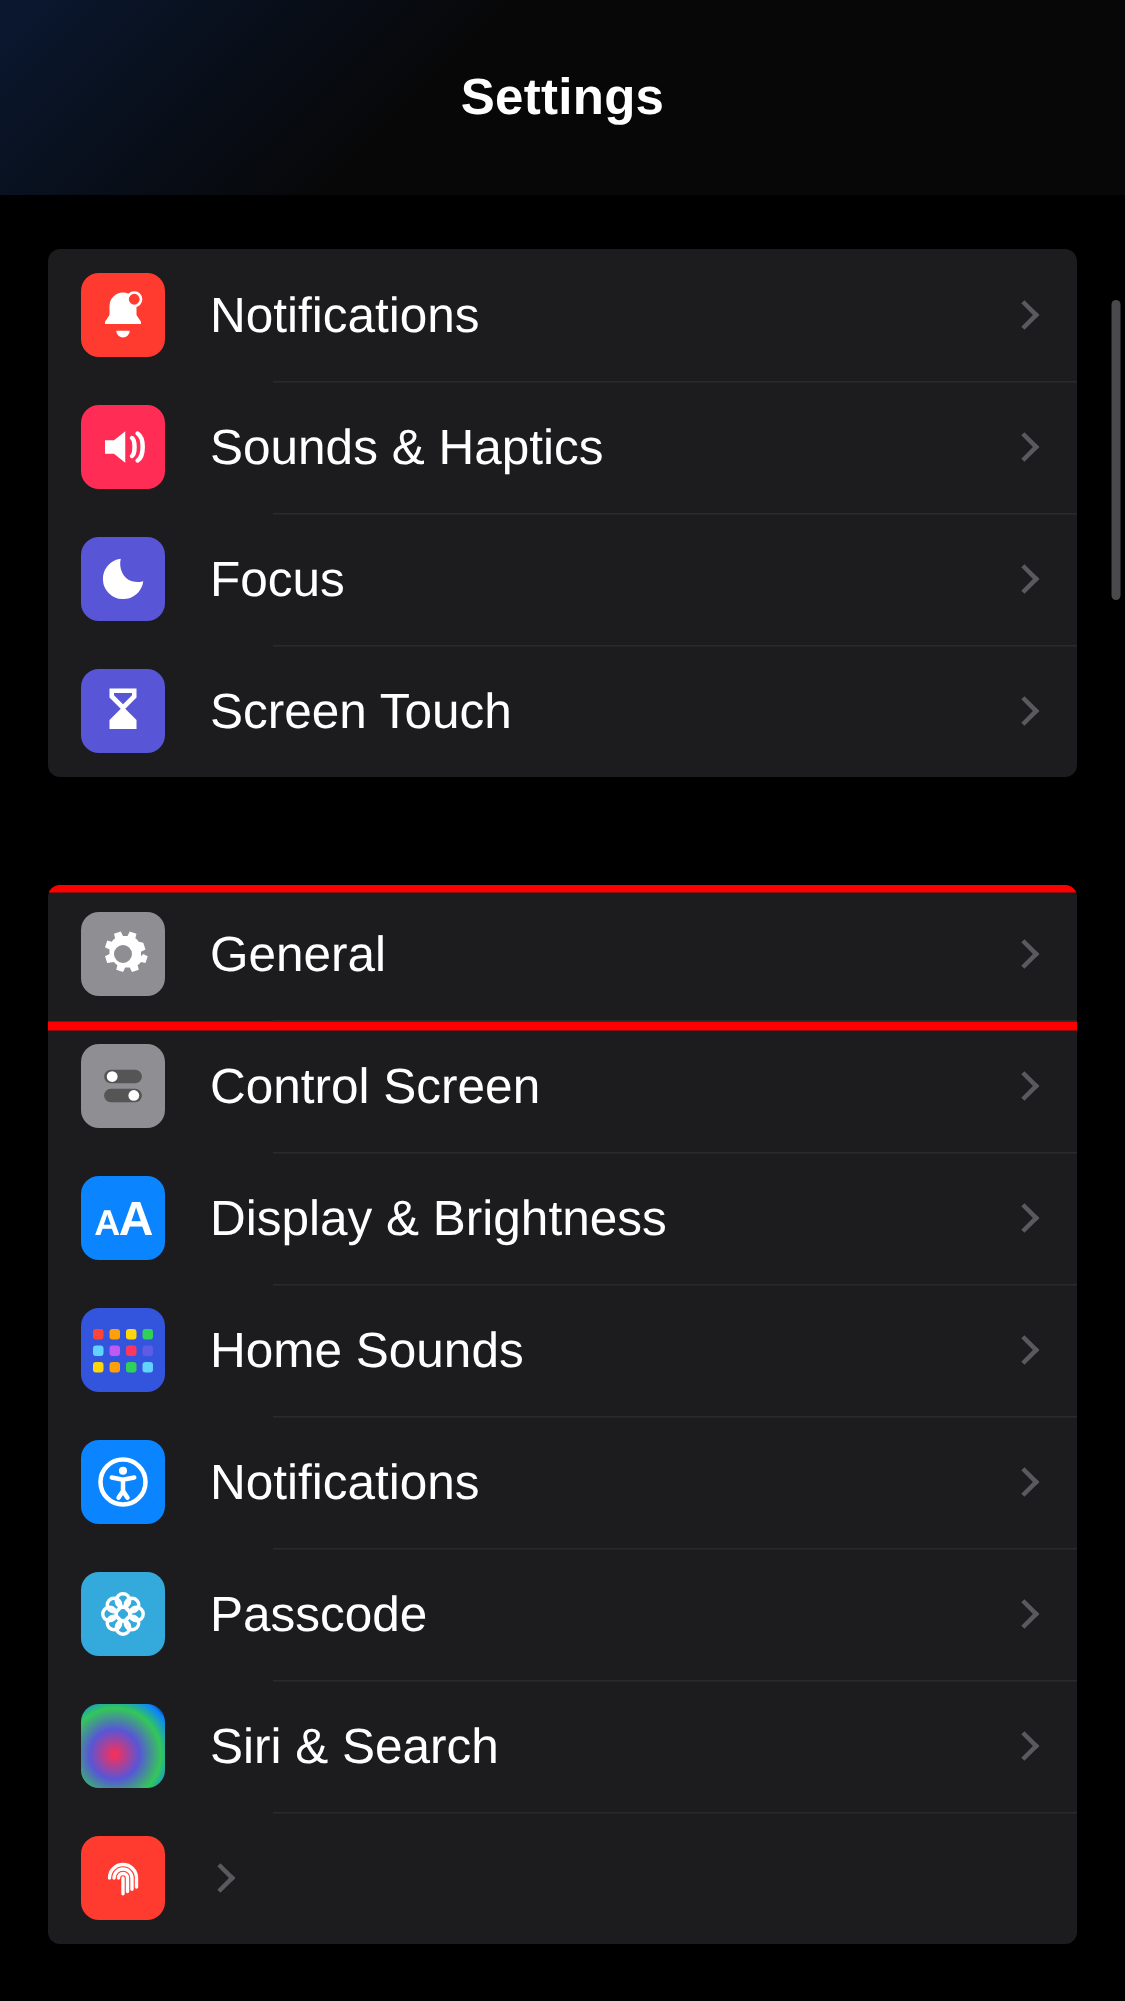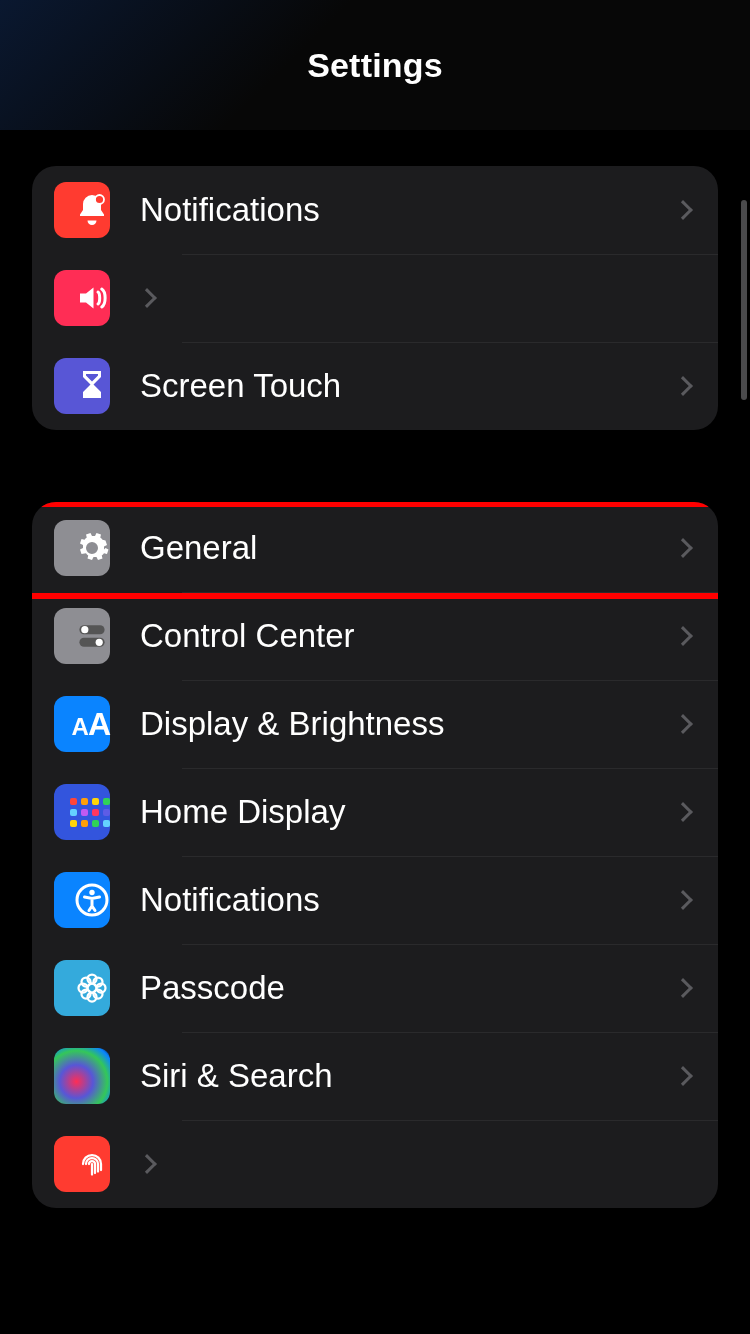--- a/index.html
+++ b/index.html
@@ -21,21 +21,21 @@
   }
   .header-title {
     color: #fff;
     font-size: 34px;
     font-weight: 600;
     letter-spacing: 0.2px;
   }
   .group {
     margin: 36px 32px 0 32px;
     background: #1c1c1e;
-    border-radius: 24px;
+    border-radius: 8px;
     overflow: hidden;
     position: relative;
   }
   .group2 { margin-top: 72px; padding-top: 2px; }
   .row {
     display: flex;
     align-items: center;
     padding: 16px 22px;
     position: relative;
     min-height: 88px;
@@ -49,21 +49,21 @@
     height: 1px;
     background: #2a2a2c;
   }
   .icon-box {
     width: 56px;
     height: 56px;
     border-radius: 12px;
     margin-right: 30px;
     display: flex;
     align-items: center;
-    justify-content: flex-end;
+    justify-content: center;
     flex-shrink: 0;
   }
   .label {
     color: #fff;
     font-size: 33px;
     font-weight: 400;
     flex: 1;
   }
   .chevron {
     width: 14px;
@@ -117,23 +117,33 @@
     <div class="chevron"></div>
   </div>
 
   <div class="row">
     <div class="icon-box" style="background:#ff2d55">
       <svg viewBox="0 0 24 24" fill="#fff">
           <path d="M4 9v6h4l5 4V5L8 9H4z"></path>
           <path d="M16 8c1.5 1 1.5 7 0 8M18.5 6c3 2 3 10 0 12" stroke="#fff" stroke-width="2" fill="none" stroke-linecap="round"></path>
         </svg>
     </div>
-    <div class="chevron"></div>
-  </div>
-
+    <div class="label">Sounds &amp; Haptics</div>
+    <div class="chevron"></div>
+  </div>
+
+  <div class="row">
+    <div class="icon-box" style="background:#5856d6">
+      <svg viewBox="0 0 24 24" fill="#fff">
+          <path d="M21 13A9 9 0 1 1 11 3c-1 4 1 9 5 10 2 .5 4 .3 5 0z"></path>
+        </svg>
+    </div>
+    <div class="label">Focus</div>
+    <div class="chevron"></div>
+  </div>
 
   <div class="row">
     <div class="icon-box" style="background:#5856d6">
       <svg viewBox="0 0 24 24" fill="#fff">
           <path d="M6 2h12v4l-5 5 5 5v4H6v-4l5-5-5-5V2zm2 3l4 4 4-4V4H8v1z"></path>
         </svg>
     </div>
     <div class="label">Screen Touch</div>
     <div class="chevron"></div>
   </div>
@@ -155,21 +165,21 @@
 
   <div class="row">
     <div class="icon-box" style="background:#8e8e93">
       <svg viewBox="0 0 40 40">
           <rect x="6" y="8" width="28" height="10" rx="5" fill="#555"></rect>
           <circle cx="12" cy="13" r="4" fill="#fff"></circle>
           <rect x="6" y="22" width="28" height="10" rx="5" fill="#555"></rect>
           <circle cx="28" cy="27" r="4" fill="#fff"></circle>
         </svg>
     </div>
-    <div class="label">Control Center</div>
+    <div class="label">Control Screen</div>
     <div class="chevron"></div>
   </div>
 
   <div class="row">
     <div class="icon-box" style="background:#0a84ff">
       <span style="color:#fff;font-size:24px;font-weight:600;letter-spacing:-1px">A<span style="font-size:32px">A</span></span>
     </div>
     <div class="label">Display &amp; Brightness</div>
     <div class="chevron"></div>
   </div>
@@ -184,21 +194,21 @@
         <span style="background:#64d2ff"></span>
           <span style="background:#bf5af2"></span>
           <span style="background:#ff375f"></span>
           <span style="background:#5e5ce6"></span>
         <span style="background:#ffd60a"></span>
           <span style="background:#ff9f0a"></span>
           <span style="background:#30d158"></span>
           <span style="background:#64d2ff"></span>
       </div>
     </div>
-    <div class="label">Home Display</div>
+    <div class="label">Home Sounds</div>
     <div class="chevron"></div>
   </div>
 
   <div class="row">
     <div class="icon-box" style="background:#0a84ff">
       <svg viewBox="0 0 24 24">
           <circle cx="12" cy="12" r="10" fill="none" stroke="#fff" stroke-width="2"></circle>
           <circle cx="12" cy="7" r="1.8" fill="#fff"></circle>
           <path d="M7 10l5 1 5-1M12 11v5m0 0l-2 3m2-3l2 3" stroke="#fff" stroke-width="2" stroke-linecap="round" fill="none"></path>
         </svg>

